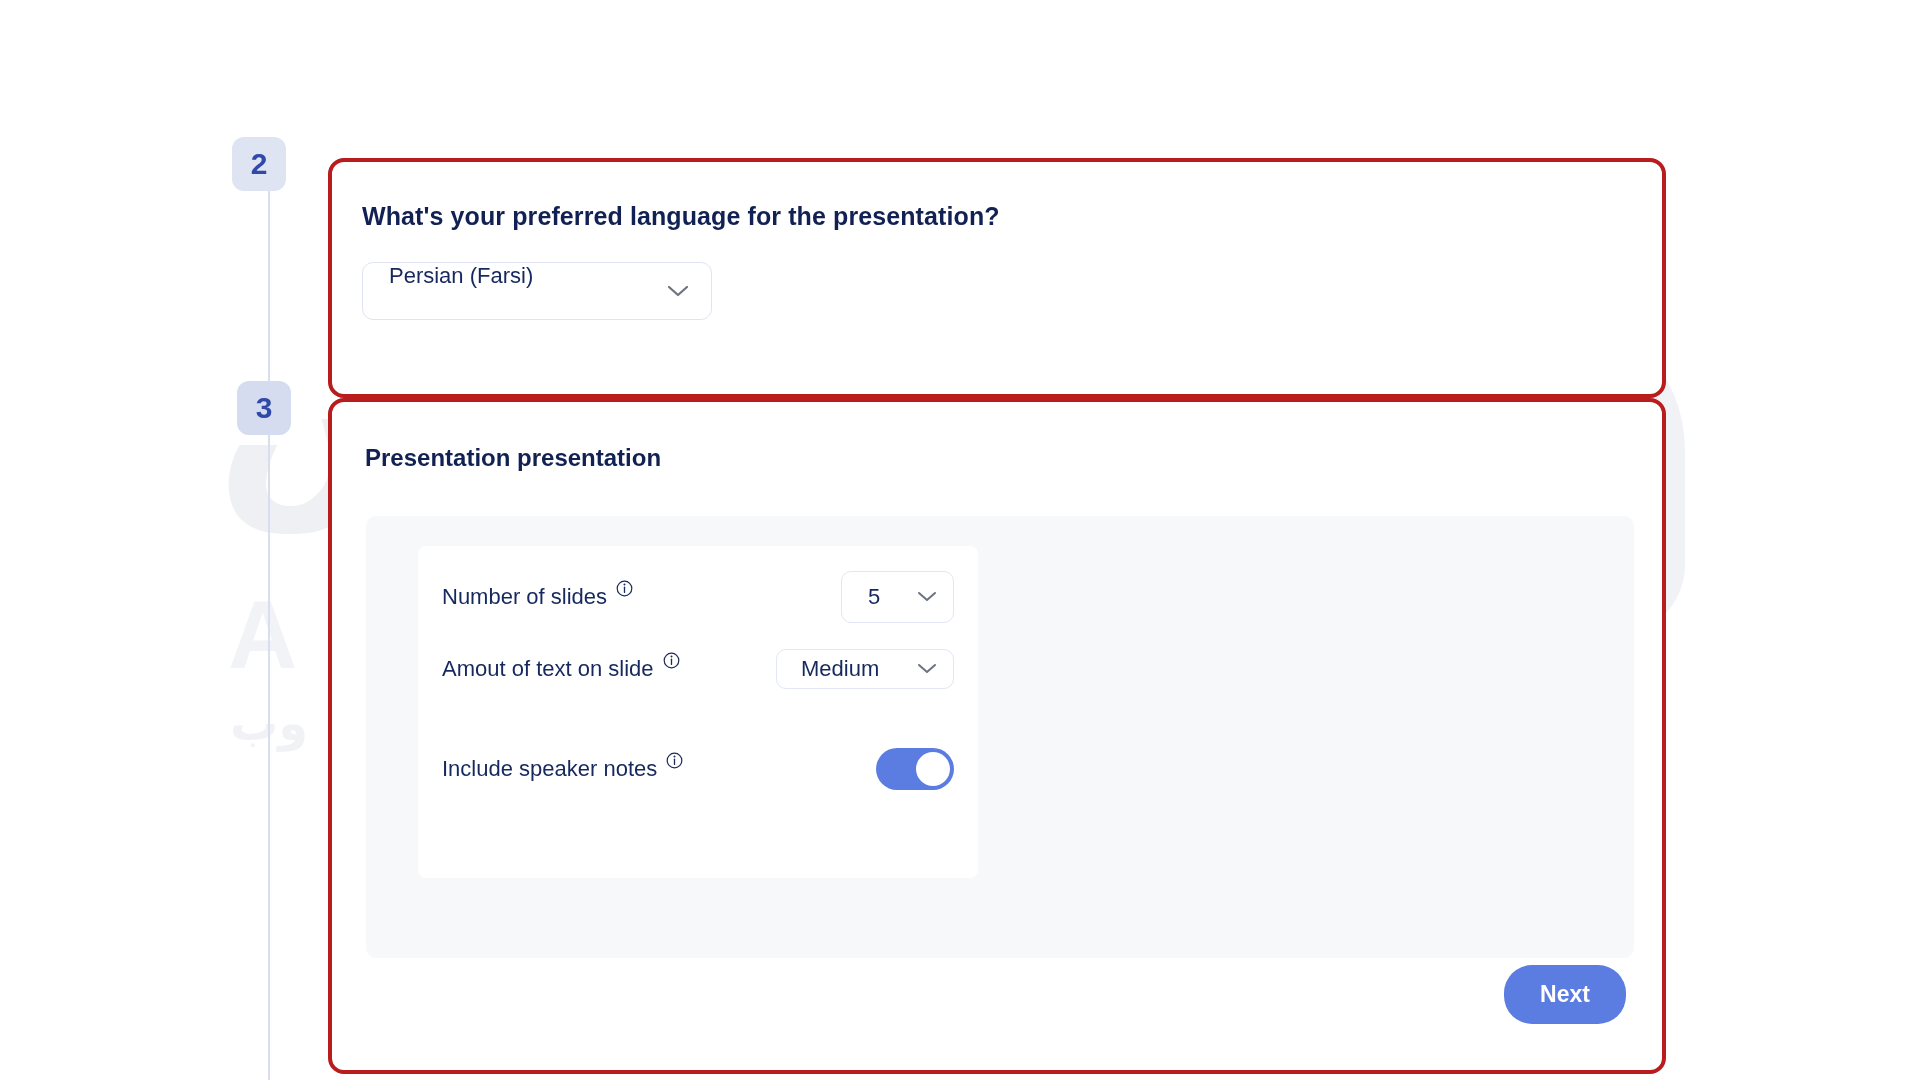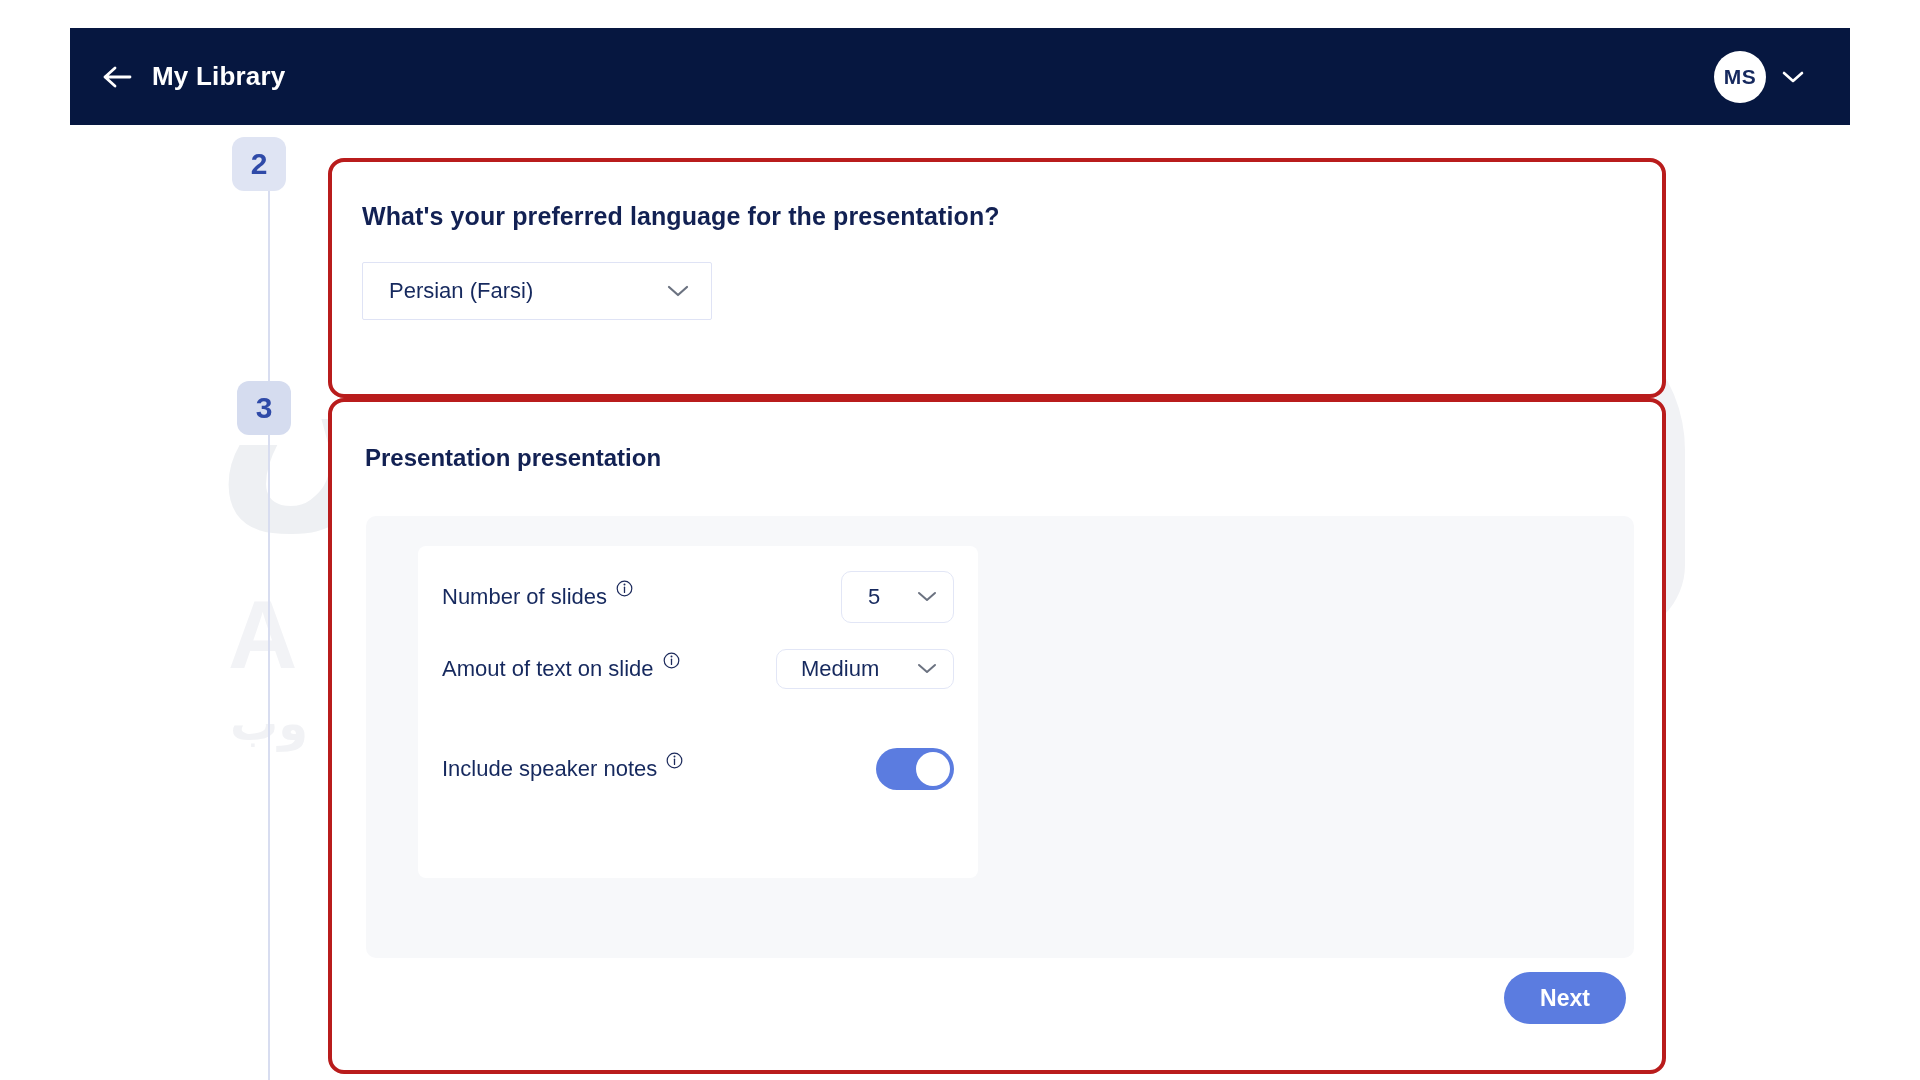--- a/index.html
+++ b/index.html
@@ -214,25 +214,24 @@
     top: 40px;
     color: #122153;
     font-size: 25px;
     font-weight: 700;
     letter-spacing: 0.1px;
   }
 
   .select-box {
     position: absolute;
     display: flex;
-    align-items: center;
     justify-content: space-between;
     background: #ffffff;
     border: 1px solid #dfe3f5;
-    border-radius: 2px;
+    border-radius: 11px;
     cursor: pointer;
     color: #16295e;
   }
   .select-lang {
     left: 30px;
     top: 100px;
     width: 350px;
     height: 58px;
     padding: 0 22px 0 26px;
     font-size: 22px;
@@ -344,21 +343,21 @@
     height: 34px;
     border-radius: 50%;
     background: #ffffff;
   }
 
   .next-button {
     position: absolute;
     right: 36px;
     bottom: 46px;
     width: 122px;
-    height: 52px;
+    height: 59px;
     border-radius: 28px;
     background: #5b7ce0;
     color: #ffffff;
     font-size: 23px;
     font-weight: 700;
     border: none;
     display: flex;
     align-items: center;
     justify-content: center;
     cursor: pointer;
@@ -373,38 +372,20 @@
   <div class="watermark-layer">
     <div class="wm-arabic-big">آذرسیس</div>
     <div class="wm-latin">AZARSYS</div>
     <div class="wm-arabic-small">سرعت بی‌نهایت هیبرید کلی وب</div>
     <div class="wm-logo"></div>
     <div class="wm-logo-inner"></div>
     <div class="wm-logo-s">S</div>
     <div class="wm-logo-cut"></div>
   </div>
 
-  <div class="topbar">
-    <div class="topbar-left">
-      <span class="back-arrow">
-        <svg width="30" height="26" viewBox="0 0 30 26" fill="none">
-          <path d="M28 13H3M3 13L13 4M3 13L13 22" stroke="#ffffff" stroke-width="2.8" stroke-linecap="round" stroke-linejoin="round"></path>
-        </svg>
-      </span>
-      <span class="topbar-title">My Library</span>
-    </div>
-    <div class="topbar-right">
-      <div class="avatar">MS</div>
-      <span class="avatar-caret">
-        <svg width="22" height="14" viewBox="0 0 22 14" fill="none">
-          <path d="M2 3L11 11L20 3" stroke="#ffffff" stroke-width="2.6" stroke-linecap="round" stroke-linejoin="round"></path>
-        </svg>
-      </span>
-    </div>
-  </div>
 
   <div class="stepper-line"></div>
   <div class="step-badge step2">2</div>
   <div class="step-badge step3">3</div>
 
   <div class="card card-language">
     <div class="card-question">What's your preferred language for the presentation?</div>
     <div class="select-box select-lang">
       <span>Persian (Farsi)</span>
       <span class="chev">

